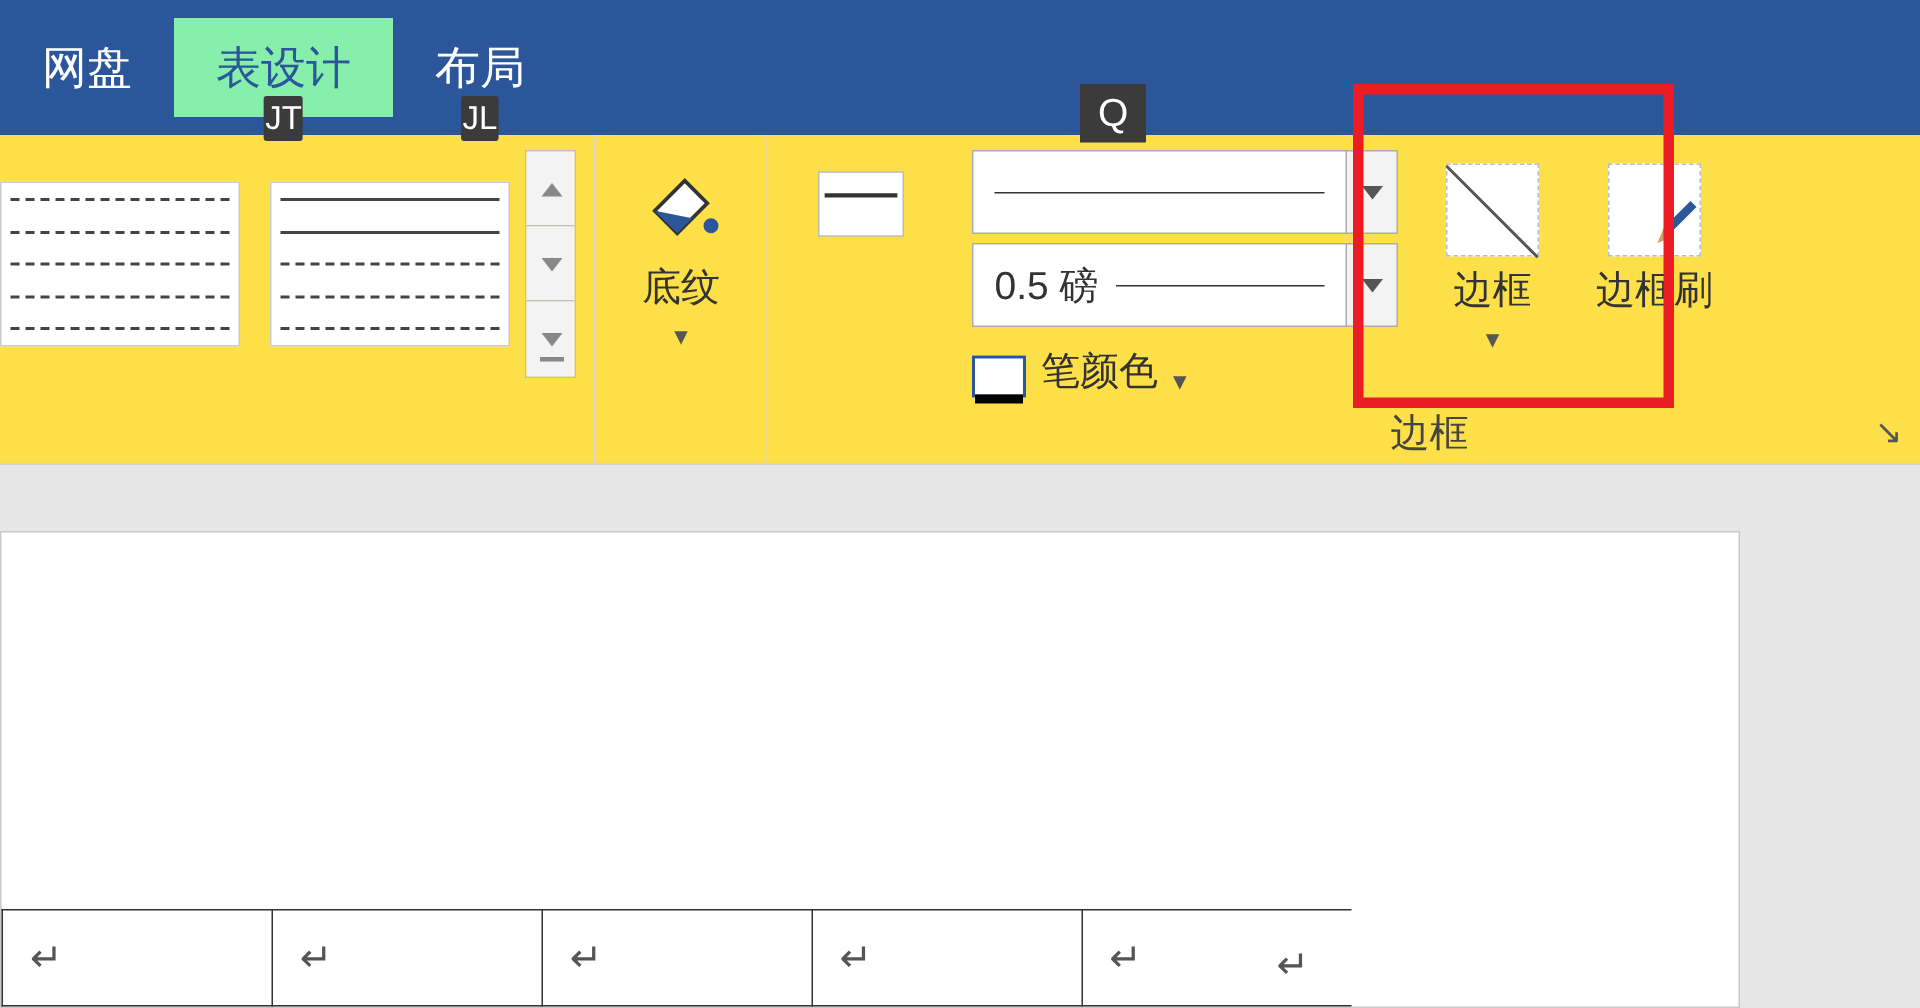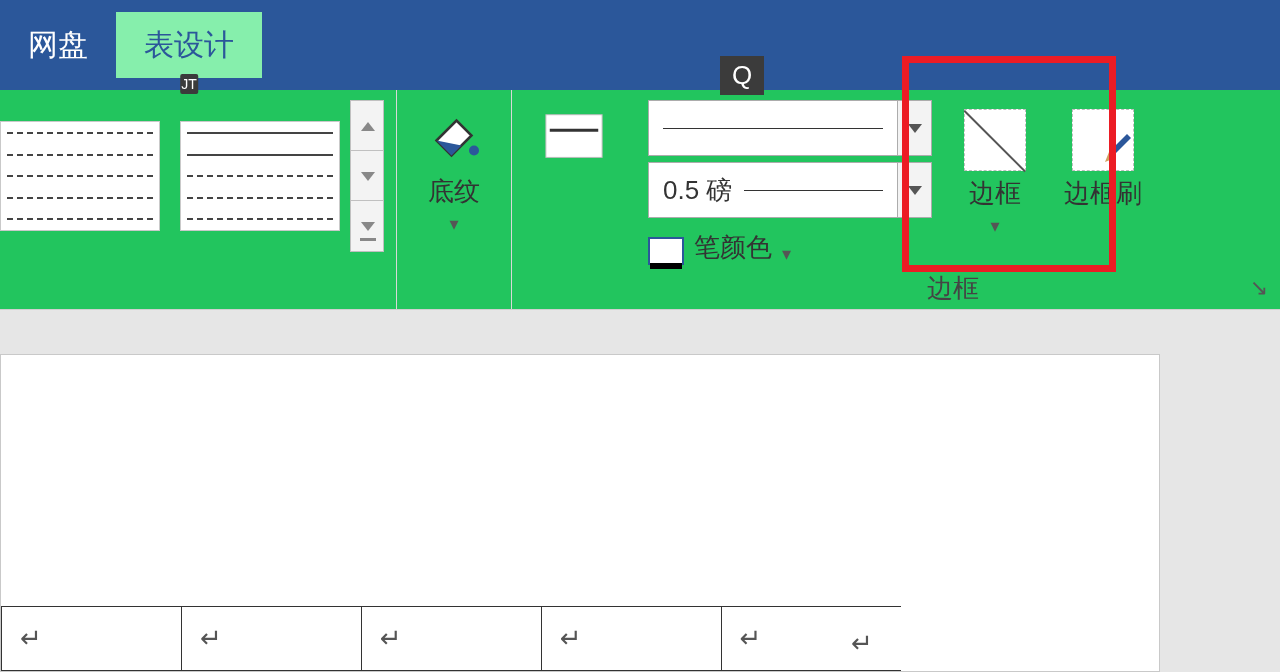--- a/index.html
+++ b/index.html
@@ -34,21 +34,21 @@
     background: #86efac;
     color: #2b579a;
   }
   .keytip {
     position: absolute;
     bottom: -16px;
     left: 50%;
     transform: translateX(-50%);
     background: #3b3b3b;
     color: #fff;
-    font-size: 14px;
+    font-size: 22px;
     padding: 2px 1px;
     border-radius: 2px;
     z-index: 3;
   }
   .search-group {
     display: flex;
     align-items: center;
     margin-left: 50px;
     color: #fff;
     font-size: 30px;
@@ -61,21 +61,21 @@
     top: 56px;
     background: #3b3b3b;
     color: #fff;
     font-size: 26px;
     padding: 4px 12px;
     z-index: 4;
   }
 
   
   .ribbon {
-    background: #22c55e;
+    background: #fde047;
     border-bottom: 1px solid #d0d0d0;
     height: 220px;
     display: flex;
     align-items: stretch;
     position: relative;
   }
   .group {
     border-right: 1px solid #d8d8d8;
     padding: 10px 12px 0 12px;
     display: flex;
@@ -322,20 +322,24 @@
 </head>
 <body>
 
 <div class="titlebar">
   <div class="tab">
     <span>网盘</span>
   </div>
   <div class="tab active">
     <span>表设计</span>
     <span class="keytip">JT</span>
+  </div>
+  <div class="tab">
+    <span>布局</span>
+    <span class="keytip">JL</span>
   </div>
   <div class="keytip-q">Q</div>
 </div>
 
 <div class="ribbon">
 
   <div class="group" style="border-left:none; padding-left:0;">
     <div class="gallery-wrap">
       <div class="style-thumbs">
         <div class="style-thumb">

